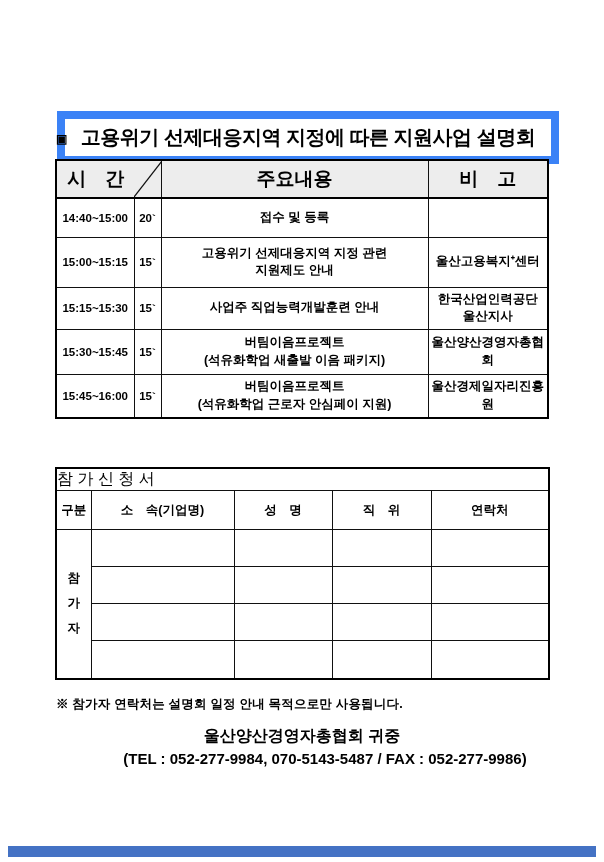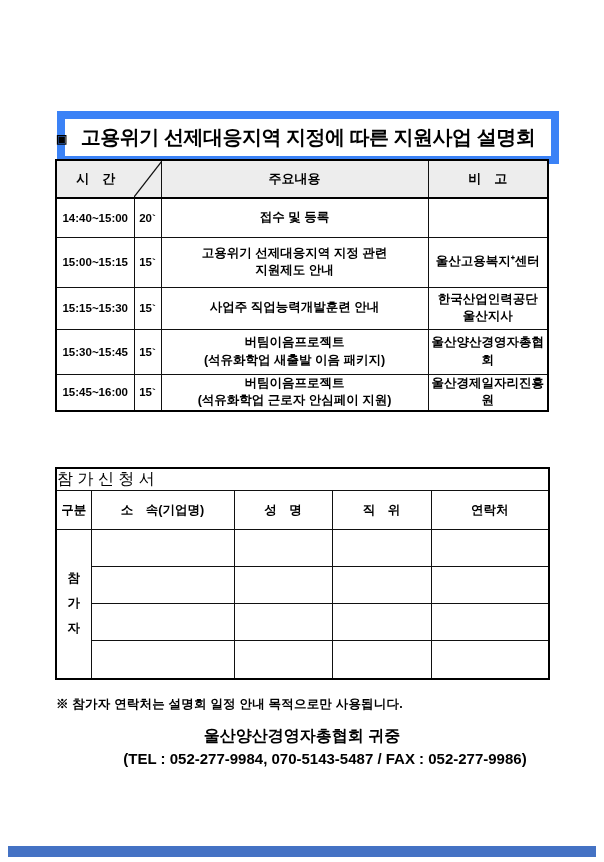--- a/index.html
+++ b/index.html
@@ -20,28 +20,28 @@
   .date-line { left:56px; top:132px; font-size:13px; font-weight:700; display:flex; align-items:center; }
   .date-line .bullet { font-size:12px; margin-right:8px; }
 
   
   table { border-collapse:collapse; table-layout:fixed; }
   th, td { padding:0; }
 
   
   .schedule { left:55px; top:159px; width:492px; border:2px solid #000; }
   .schedule th, .schedule td { border:1px solid #111; }
-  .schedule .head th { background:#ededed; height:36px; font-size:13px; font-weight:700; border-bottom:2px solid #000; }
+  .schedule .head th { background:#ededed; height:36px; font-size:19px; font-weight:700; border-bottom:2px solid #000; }
   .schedule .head .time-head { position:relative; }
   .schedule .head .time-head span { display:inline-block; padding-right:26px; }
   .schedule .head .diag { position:absolute; left:77px; top:0; width:28px; height:100%; }
   .schedule td { text-align:center; vertical-align:middle; }
   .schedule .t, .schedule .d { font-size:11.5px; font-weight:600; }
   .schedule .c, .schedule .n { font-size:12.5px; font-weight:600; line-height:1.4; }
-  .sr1 { height:39px; } .sr2 { height:50px; } .sr3 { height:42px; } .sr4 { height:45px; } .sr5 { height:36px;padding-left:20px; }
+  .sr1 { height:39px; } .sr2 { height:50px; } .sr3 { height:42px; } .sr4 { height:45px; } .sr5 { height:44px;padding-left:20px; }
 
   
   .footnote { font-size:12.5px; font-weight:700; letter-spacing:0.2px; }
   .fn1 { left:56px; top:429px; }
   .fn2 { left:56px; top:696px; }
 
   
   .apply { left:55px; top:467px; width:493px; border:2px solid #000; }
   .apply th, .apply td { border:1px solid #111; }
   .apply .head th { height:38px; font-size:12.5px; font-weight:700; background:#fff; }

